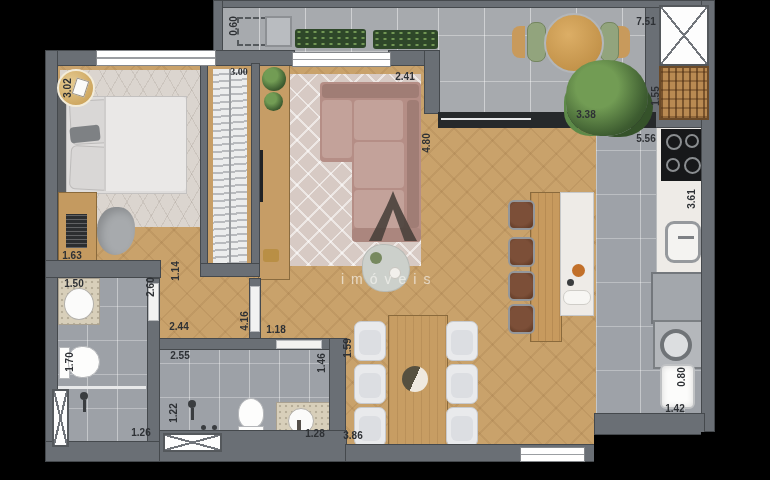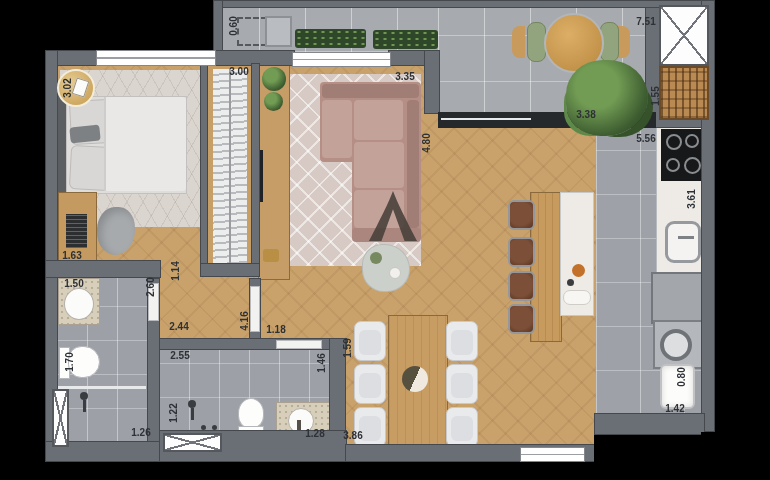--- a/index.html
+++ b/index.html
@@ -216,22 +216,22 @@
   <div class="abs mask" style="left:0;top:0;width:45px;height:480px"></div>
   <div class="abs mask" style="left:45px;top:0;width:168px;height:50px"></div>
   <div class="abs mask" style="left:715px;top:0;width:55px;height:480px"></div>
   <div class="abs mask" style="left:0;top:462px;width:770px;height:18px"></div>
   <div class="abs mask" style="left:594px;top:435px;width:121px;height:27px"></div>
   <div class="abs mask" style="left:701px;top:432px;width:14px;height:48px"></div>
 
   <div class="abs" style="left:0;top:0;width:770px;height:480px;z-index:50;pointer-events:none">
       <div class="dim v" style="left: 233px; top: 26px;">0.60</div>
       <div class="dim" style="left: 646px; top: 21px;">7.51</div>
-      <div class="dim" style="left: 239px; top: 71px;">3.00</div>
-      <div class="dim" style="left: 405px; top: 76px;">3.35</div>
+      <div class="dim" style="left: 239px; top: 71px; font-family: Liberation Serif, serif;">3.00</div>
+      <div class="dim" style="left: 405px; top: 76px;">2.41</div>
       <div class="dim" style="left: 586px; top: 114px;">3.38</div>
       <div class="dim v" style="left: 655px; top: 96px;">1.55</div>
       <div class="dim" style="left: 646px; top: 138px;">5.56</div>
       <div class="dim v" style="left: 426px; top: 143px;">4.80</div>
       <div class="dim v" style="left: 691px; top: 199px;">3.61</div>
       <div class="dim" style="left: 72px; top: 255px;">1.63</div>
       <div class="dim v" style="left: 175px; top: 271px;">1.14</div>
       <div class="dim v" style="left: 150px; top: 287px;">2.60</div>
       <div class="dim" style="left: 74px; top: 283px;">1.50</div>
       <div class="dim" style="left: 179px; top: 326px;">2.44</div>
@@ -247,14 +247,15 @@
       <div class="dim" style="left: 353px; top: 435px;">3.86</div>
       <div class="dim v" style="left: 681px; top: 377px;">0.80</div>
       <div class="dim" style="left: 675px; top: 408px;">1.42</div>
     </div>
 
   <div class="abs wm" style="left:368px;top:190px;width:50px;height:52px">
     <svg width="50" height="52" viewBox="0 0 52 54">
         <path fill="#473f39" fill-opacity="0.88" fill-rule="evenodd" d="M26 1 C30 12 40 32 51 53 L1 53 C12 32 22 12 26 1 Z M26 20 L38 53 L14 53 Z"></path>
       </svg>
   </div>
+  <div class="abs wm" style="left:341px;top:271px;width:110px;font-size:14px;letter-spacing:7px">imóveis</div>
 
 </div>
 
 </body></html>

